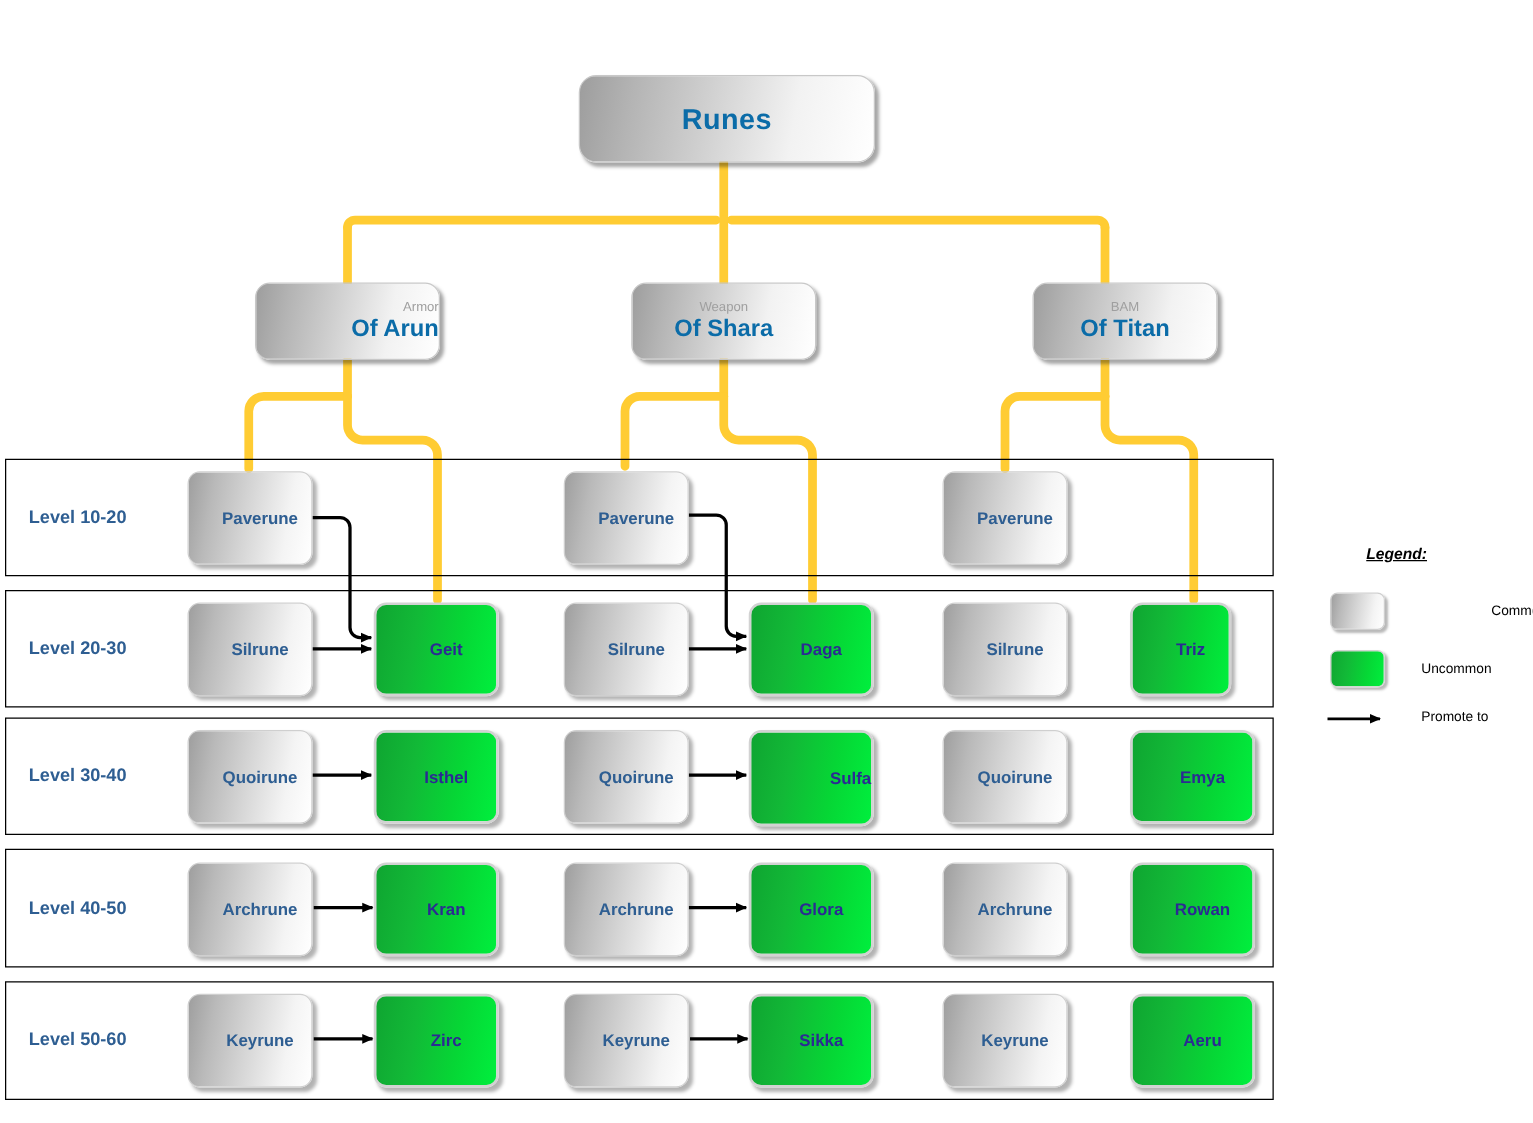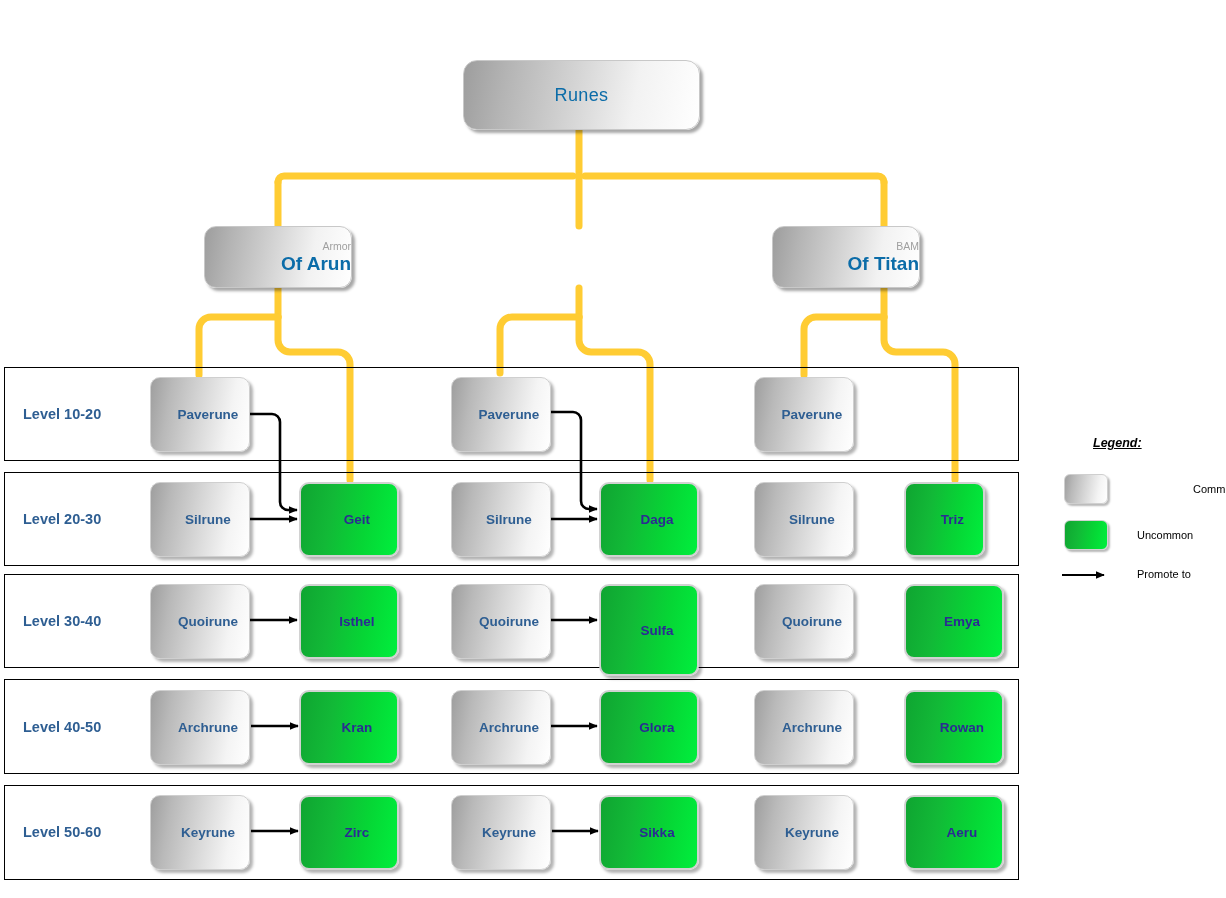--- a/index.html
+++ b/index.html
@@ -12,21 +12,21 @@
         flex-direction:column;align-items:center;justify-content:center;
         text-align:center;}
 
   
   .silver{
     background:linear-gradient(100deg,#9d9d9d 0%,#b4b4b4 18%,#cfcfcf 42%,#f2f2f2 72%,#ffffff 100%);
     border:1px solid #c8c8c8;
     box-shadow:3px 3px 3px rgba(0,0,0,.35);
   }
   .root{left:463px;top:60px;width:237px;height:70px;border-radius:14px;}
-  .root .t{color:#0b6ca8;font-size:18px;font-weight:normal;letter-spacing:.4px;}
+  .root .t{color:#0b6ca8;font-size:23px;font-weight:bold;letter-spacing:.4px;}
 
   .cat{width:148px;height:62px;border-radius:12px;}
   .cat .sub{color:#9f9f9f;font-size:10.5px;line-height:12px;margin-bottom:1px;}
   .cat .t{color:#0b6ca8;font-size:19px;font-weight:bold;line-height:21px;}
 
   
   .rowframe{position:absolute;box-sizing:border-box;border:1.4px solid #000;
             background:transparent;}
   .rowlabel{position:absolute;color:#2e5e92;font-size:14.5px;font-weight:bold;
             white-space:nowrap;text-align:right;}
@@ -121,21 +121,25 @@
   </svg>
 
   <div class="node silver root">
     <span class="t">Runes</span>
   </div>
 
   <div class="node silver cat" style="left:204px;top:226px;align-items:flex-end;">
     <span class="sub">Armor</span>
     <span class="t">Of Arun</span>
   </div>
-  <div class="node silver cat" style="left:772px;top:226px;align-items:flex-end;">
+  <div class="node silver cat" style="left:505px;top:226px;">
+    <span class="sub">Weapon</span>
+    <span class="t">Of Shara</span>
+  </div>
+  <div class="node silver cat" style="left:826px;top:226px;">
     <span class="sub">BAM</span>
     <span class="t">Of Titan</span>
   </div>
 
   <div id="rows">
       <div class="rowframe" style="left: 4px; top: 367px; width: 1015px; height: 94px;"></div>
       <div class="rowlabel" style="left: 23px; top: 406px;">Level 10-20</div>
       <div class="rune common" style="left: 150px; top: 377px; width: 100px; height: 75px;">
         <span class="t">Paverune</span>
       </div>
@@ -169,21 +173,21 @@
       <div class="rowlabel" style="left: 23px; top: 613px;">Level 30-40</div>
       <div class="rune common" style="left: 150px; top: 584px; width: 100px; height: 75px;">
         <span class="t">Quoirune</span>
       </div>
       <div class="rune uncommon" style="left: 299px; top: 584px; width: 100px; height: 75px;">
         <span class="t">Isthel</span>
       </div>
       <div class="rune common" style="left: 451px; top: 584px; width: 100px; height: 75px;">
         <span class="t">Quoirune</span>
       </div>
-      <div class="rune uncommon" style="left: 599px; top: 584px; width: 100px; height: 92px;">
+      <div class="rune uncommon" style="left: 599px; top: 584px; width: 100px; height: 77px; justify-content: flex-end;">
         <span class="t">Sulfa</span>
       </div>
       <div class="rune common" style="left: 754px; top: 584px; width: 100px; height: 75px;">
         <span class="t">Quoirune</span>
       </div>
       <div class="rune uncommon" style="left: 904px; top: 584px; width: 100px; height: 75px;">
         <span class="t">Emya</span>
       </div>
       <div class="rowframe" style="left: 4px; top: 679px; width: 1015px; height: 95px;"></div>
       <div class="rowlabel" style="left: 23px; top: 719px;">Level 40-50</div>

